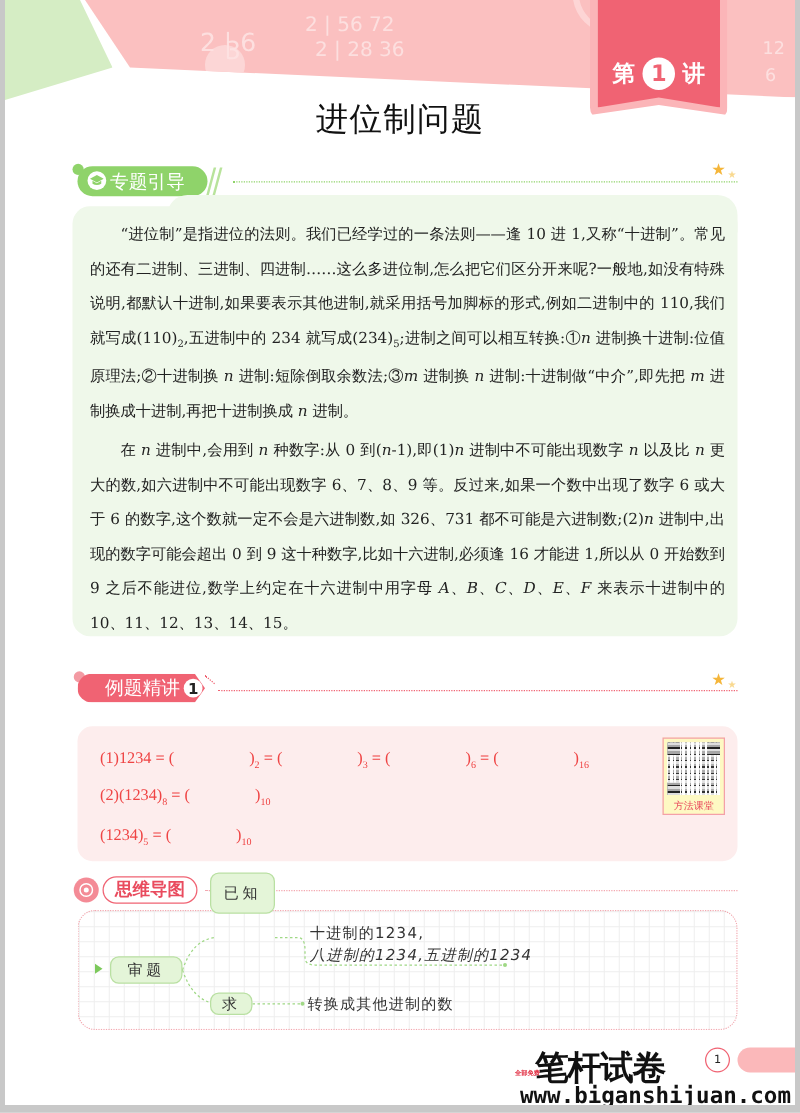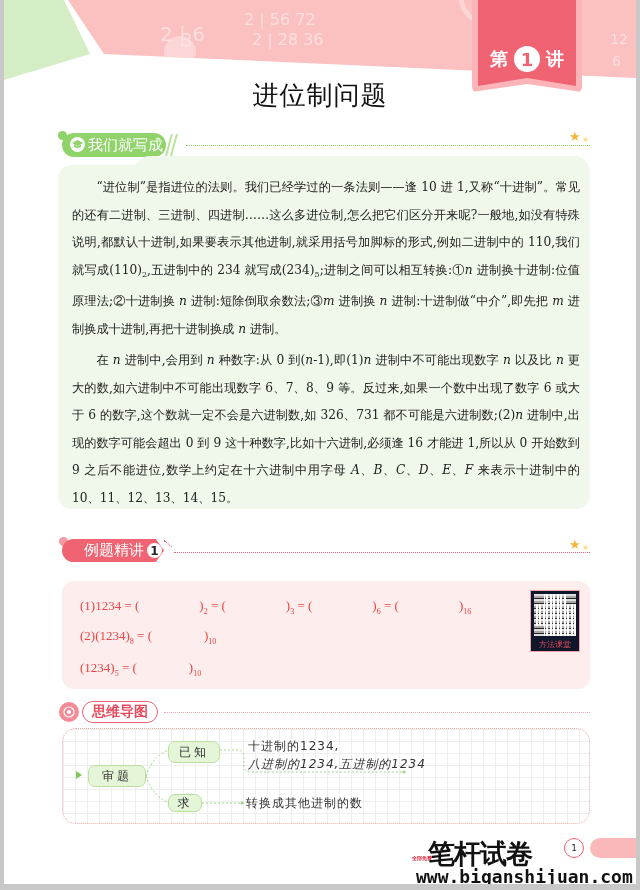--- a/index.html
+++ b/index.html
@@ -37,21 +37,21 @@
   .intro-tab { position: absolute; left: 130px; top: 156px; width: 456px; height: 30px; background: #eff8ea; border-radius: 16px 16px 0 0; }
   .intro-text { position: absolute; left: 68px; top: 174px; width: 508px; font-size: 12.2px; line-height: 27.5px; text-align: justify; color: #222; }
   .intro-text p { text-indent: 2em; }
   .intro-text sub { font-size: 8px; }
   .intro-text i { font-style: italic; }
 
   
   .ex-box { position: absolute; left: 58px; top: 581px; width: 528px; height: 108px; background: #fdeded; border-radius: 12px; }
   .ex-line { position: absolute; left: 76px; font-family: "Liberation Serif", serif; font-size: 13px; color: #ef4444; white-space: pre; }
   .ex-line sub { font-size: 8px; vertical-align: -4px; }
-  .qr { position: absolute; left: 526px; top: 590px; width: 50px; height: 62px; border: 1px solid #f4a0a8; background: #0f172a; }
+  .qr { position: absolute; left: 526px; top: 590px; width: 50px; height: 62px; border: 1px solid #f4a0a8; background: #fef9c3; }
   .qr-code { position: absolute; left: 3px; top: 3px; width: 42px; height: 42px;
     background:
       linear-gradient(#222,#222) 0 0/10px 10px no-repeat,
       linear-gradient(#222,#222) 32px 0/10px 10px no-repeat,
       linear-gradient(#222,#222) 0 32px/10px 10px no-repeat,
       repeating-linear-gradient(90deg, #333 0 2px, #fff 2px 4px, #333 4px 5px, #fff 5px 7px),
       #fff; }
   .qr-code::after { content: ""; position: absolute; inset: 0;
     background: repeating-linear-gradient(0deg, rgba(255,255,255,.85) 0 2px, transparent 2px 3px, rgba(255,255,255,.6) 3px 5px); }
   .qr-label { position: absolute; left: 0; bottom: 1px; width: 100%; text-align: center; color: #e94b5e; font-size: 8px; font-family: "DejaVu Serif", serif; }
@@ -102,21 +102,21 @@
 
   <div>
     <div class="sec-dot" style="left:54px;top:131px;width:9px;height:9px;background:#8fd36a;"></div>
     <div class="sec-pill" style="left:58px;top:133px;width:104px;height:24px;background:#8fd36a;padding-left:26px;">
       <span style="position:absolute;left:8px;top:4px;width:15px;height:15px;border-radius:50%;background:#fff;display:flex;align-items:center;justify-content:center;">
         <svg width="11" height="9" viewBox="0 0 11 9">
             <path d="M5.5 0 L11 3 L5.5 6 L0 3 Z" fill="#8fd36a"></path>
             <path d="M2 4.5 V7 Q5.5 9 9 7 V4.5 L5.5 6.5 Z" fill="#8fd36a"></path>
           </svg>
       </span>
-      <span>我们就写成</span>
+      <span>专题引导</span>
     </div>
     <div style="position:absolute;left:164px;top:134px;width:2px;height:22px;background:#b8e39b;transform:skewX(-15deg);"></div>
     <div style="position:absolute;left:169px;top:134px;width:2px;height:22px;background:#b8e39b;transform:skewX(-15deg);"></div>
     <div class="dotline" style="left:182px;top:145px;width:404px;border-color:#8fd36a;"></div>
     <div class="star" style="left:565px;top:130px;color:#f5b63a;">★</div>
     <div class="star-sm" style="left:578px;top:136px;color:#f9d98f;">★</div>
   </div>
 
   <div class="intro-tab"></div>
   <div class="intro-box"></div>
@@ -169,21 +169,21 @@
       <path d="M198 803 H238"></path>
     </g>
     <circle cx="400" cy="772" r="1.6" fill="#9fd885"></circle>
     <circle cx="238" cy="803" r="1.6" fill="#9fd885"></circle>
     <path d="M72 771 L78 775 L72 779 Z" fill="#7cc95b"></path>
   </svg>
 
   <div class="mm-node" style="left:84px;top:765px;width:58px;height:22px;">
     <span>审题</span>
   </div>
-  <div class="mm-node" style="left:164px;top:741px;width:52px;height:22px;">
+  <div class="mm-node" style="left:164px;top:698px;width:52px;height:33px;">
     <span>已知</span>
   </div>
   <div class="mm-node" style="left:164px;top:794px;width:34px;height:18px;">
     <span>求</span>
   </div>
   <div class="mm-text" style="left:244px;top:738px;">十进制的1234,</div>
   <div class="mm-text" style="left:244px;top:756px;font-style:italic;">八进制的1234,五进制的1234</div>
   <div class="mm-text" style="left:242px;top:795px;">转换成其他进制的数</div>
 
   <div class="footer-free">全部免费</div>

